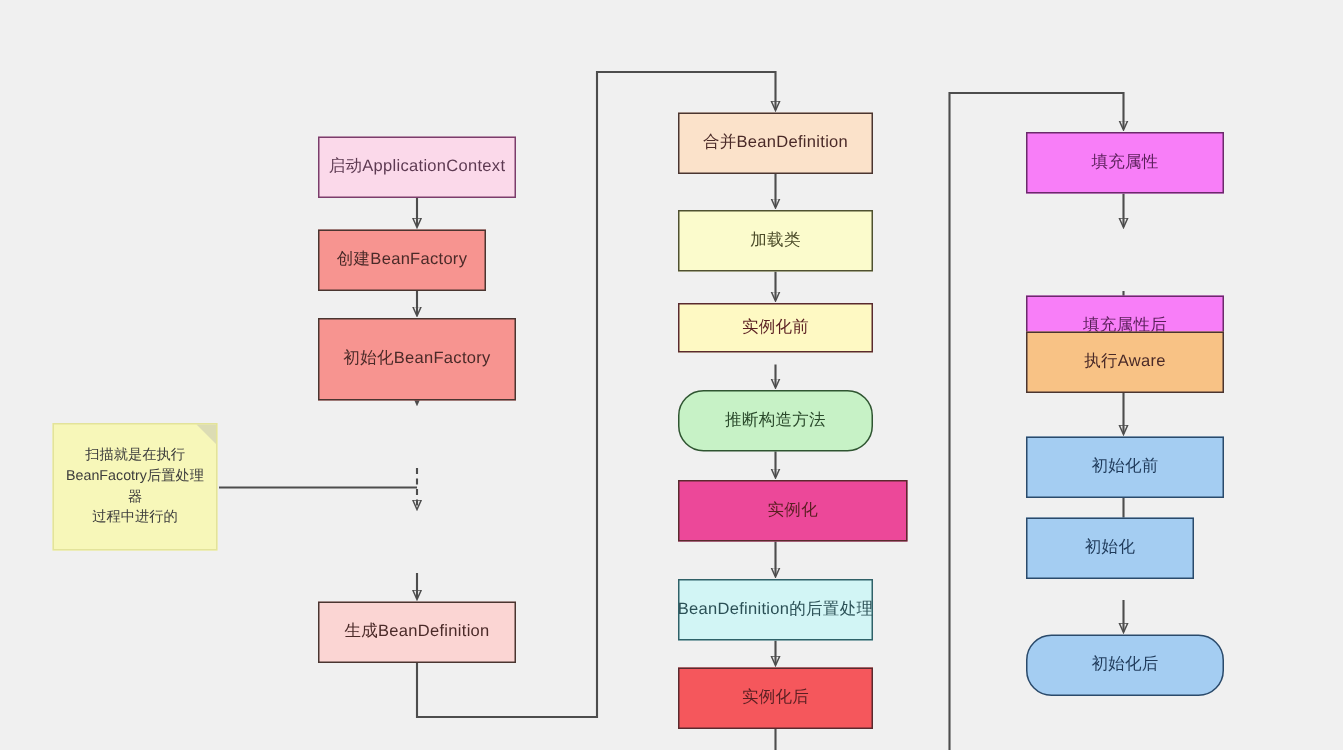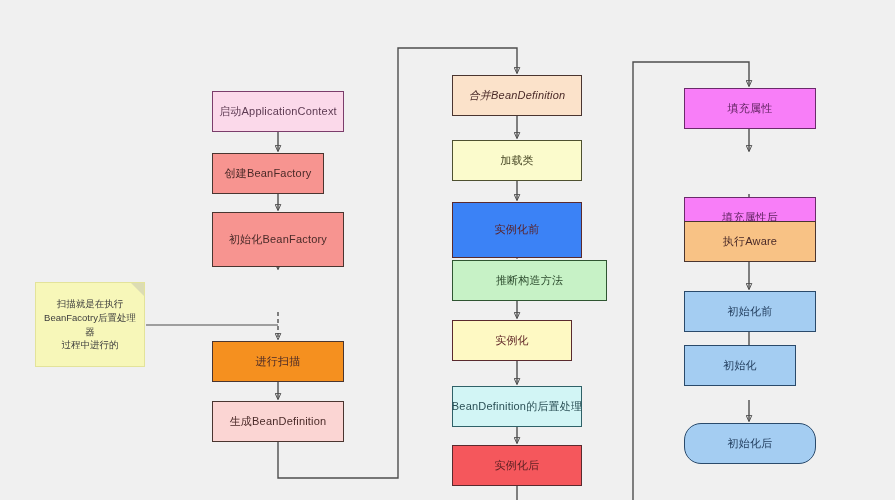--- a/index.html
+++ b/index.html
@@ -124,28 +124,27 @@
     <span class="note-text">
       <span>扫描就是在执行</span><br>
       <span>BeanFacotry后置处理器</span><br>
       <span>过程中进行的</span>
     </span>
   </div>
 
   <div class="node" style="left: 212px; top: 91px; width: 132px; height: 41px; background: rgb(251, 217, 234); border-color: rgb(123, 61, 107); color: rgb(93, 58, 82);">启动ApplicationContext</div>
   <div class="node" style="left: 212px; top: 153px; width: 112px; height: 41px; background: rgb(247, 148, 144); border-color: rgb(74, 53, 48); color: rgb(74, 42, 40);">创建BeanFactory</div>
   <div class="node" style="left: 212px; top: 212px; width: 132px; height: 55px; background: rgb(247, 148, 144); border-color: rgb(74, 53, 48); color: rgb(74, 42, 40);">初始化BeanFactory</div>
-  <div class="node" style="left: 212px; top: 341px; width: 132px; height: 41px; background: rgb(245, 144, 31); border-color: rgb(74, 53, 48); color: rgb(74, 42, 40);">进行扫描</div>
   <div class="node" style="left: 212px; top: 401px; width: 132px; height: 41px; background: rgb(251, 213, 211); border-color: rgb(74, 53, 48); color: rgb(74, 42, 40);">生成BeanDefinition</div>
 
-  <div class="node" style="left: 452px; top: 75px; width: 130px; height: 41px; background: rgb(251, 226, 202); border-color: rgb(74, 53, 48); color: rgb(74, 42, 40); font-style: italic;">合并BeanDefinition</div>
+  <div class="node" style="left: 452px; top: 75px; width: 130px; height: 41px; background: rgb(251, 226, 202); border-color: rgb(74, 53, 48); color: rgb(74, 42, 40);">合并BeanDefinition</div>
   <div class="node" style="left: 452px; top: 140px; width: 130px; height: 41px; background: rgb(251, 251, 204); border-color: rgb(79, 81, 48); color: rgb(74, 74, 40);">加载类</div>
-  <div class="node" style="left: 452px; top: 202px; width: 130px; height: 56px; background: #3b82f6; border-color: rgb(90, 42, 46); color: rgb(90, 31, 34);">实例化前</div>
-  <div class="node" style="left: 452px; top: 260px; width: 155px; height: 41px; background: rgb(199, 242, 198); border-color: rgb(47, 85, 49); color: rgb(43, 74, 44);">推断构造方法</div>
-  <div class="node" style="left: 452px; top: 320px; width: 120px; height: 41px; background: #fef9c3; border-color: rgb(90, 42, 46); color: rgb(90, 31, 34);">实例化</div>
+  <div class="node" style="left: 452px; top: 202px; width: 130px; height: 33px; background: #fef9c3; border-color: rgb(90, 42, 46); color: rgb(90, 31, 34);">实例化前</div>
+  <div class="node" style="left: 452px; top: 260px; width: 130px; height: 41px; background: rgb(199, 242, 198); border-color: rgb(47, 85, 49); color: rgb(43, 74, 44); border-radius: 17px;">推断构造方法</div>
+  <div class="node" style="left: 452px; top: 320px; width: 153px; height: 41px; background: #ec4899; border-color: rgb(90, 42, 46); color: rgb(90, 31, 34);">实例化</div>
   <div class="node" style="left: 452px; top: 386px; width: 130px; height: 41px; background: rgb(210, 245, 245); border-color: rgb(47, 97, 104); color: rgb(43, 80, 86);">BeanDefinition的后置处理</div>
   <div class="node" style="left: 452px; top: 445px; width: 130px; height: 41px; background: rgb(245, 87, 92); border-color: rgb(90, 42, 46); color: rgb(90, 31, 34);">实例化后</div>
 
   <div class="node" style="left: 684px; top: 88px; width: 132px; height: 41px; background: rgb(248, 126, 248); border-color: rgb(107, 42, 107); color: rgb(90, 31, 90);">填充属性</div>
   <div class="node" style="left: 684px; top: 153px; width: 132px; height: 41px; background: rgb(248, 126, 248); border-color: rgb(107, 42, 107); color: rgb(90, 31, 90); margin-top: 44px;">填充属性后</div>
   <div class="node" style="left: 684px; top: 221px; width: 132px; height: 41px; background: rgb(248, 194, 133); border-color: rgb(74, 53, 48); color: rgb(74, 42, 40);">执行Aware</div>
   <div class="node" style="left: 684px; top: 291px; width: 132px; height: 41px; background: rgb(164, 205, 242); border-color: rgb(42, 74, 107); color: rgb(31, 58, 90);">初始化前</div>
   <div class="node" style="left: 684px; top: 345px; width: 112px; height: 41px; background: rgb(164, 205, 242); border-color: rgb(42, 74, 107); color: rgb(31, 58, 90);">初始化</div>
   <div class="node" style="left: 684px; top: 423px; width: 132px; height: 41px; background: rgb(164, 205, 242); border-color: rgb(42, 74, 107); color: rgb(31, 58, 90); border-radius: 17px;">初始化后</div>
 

